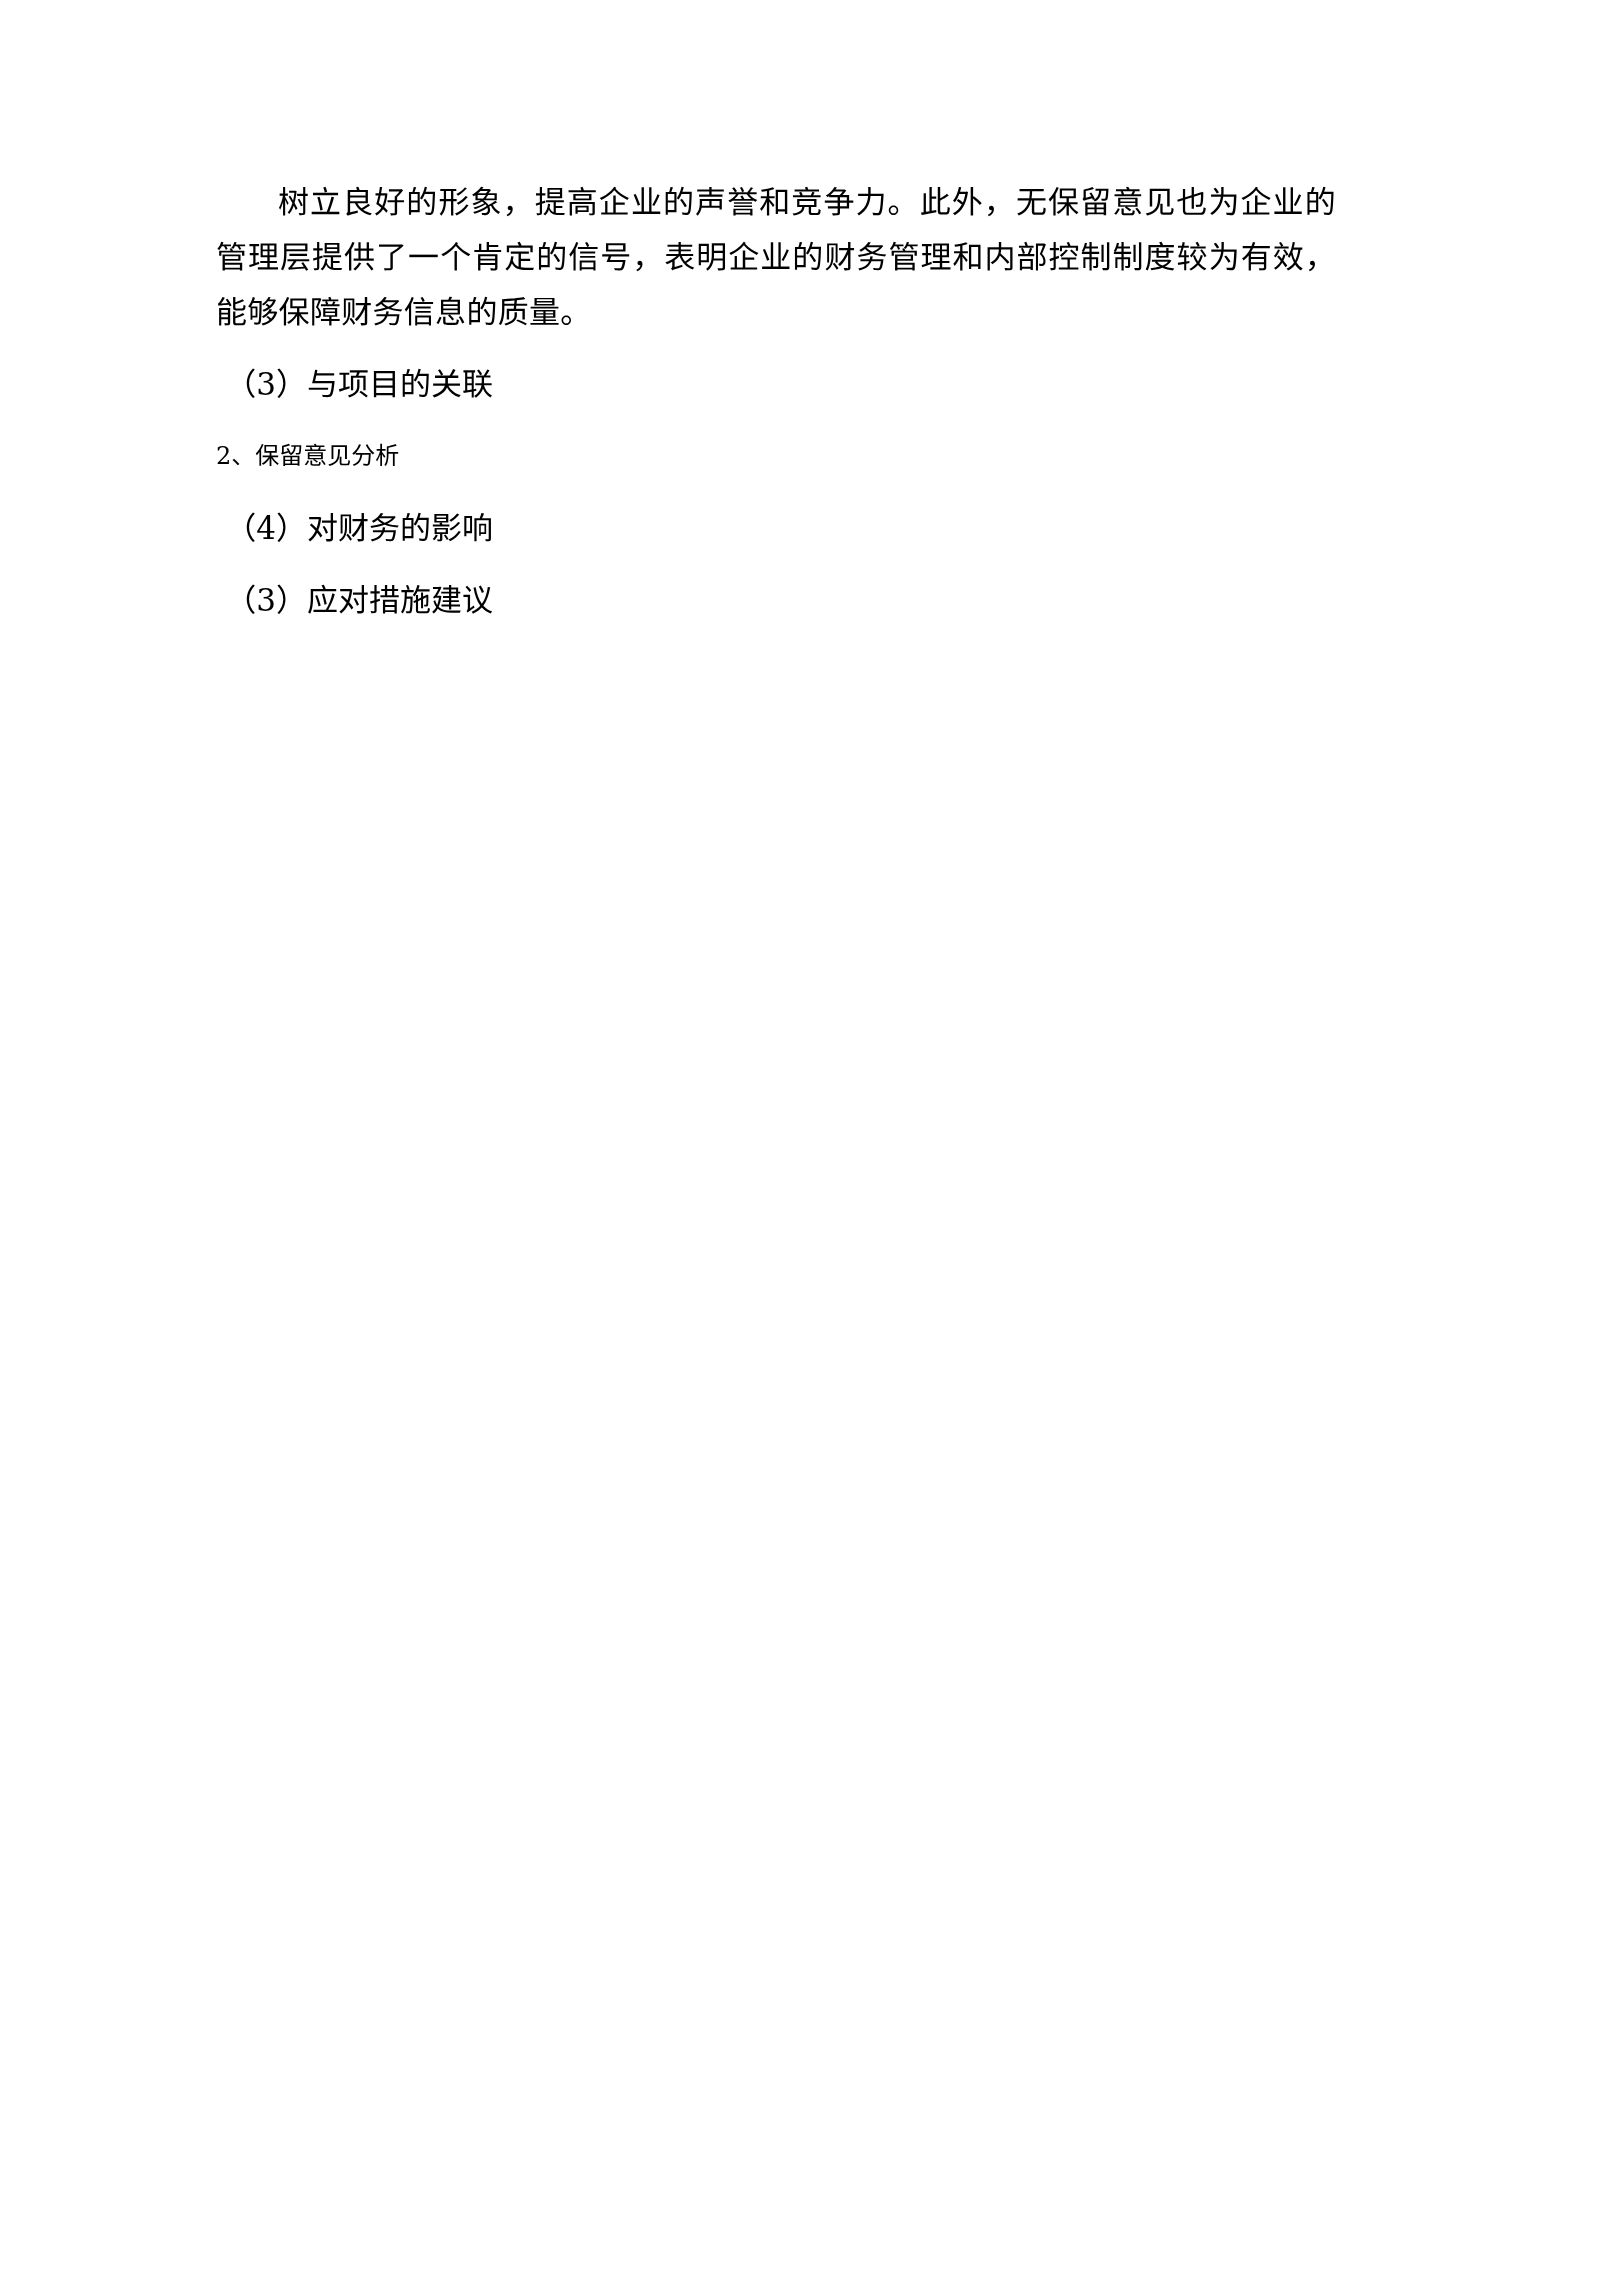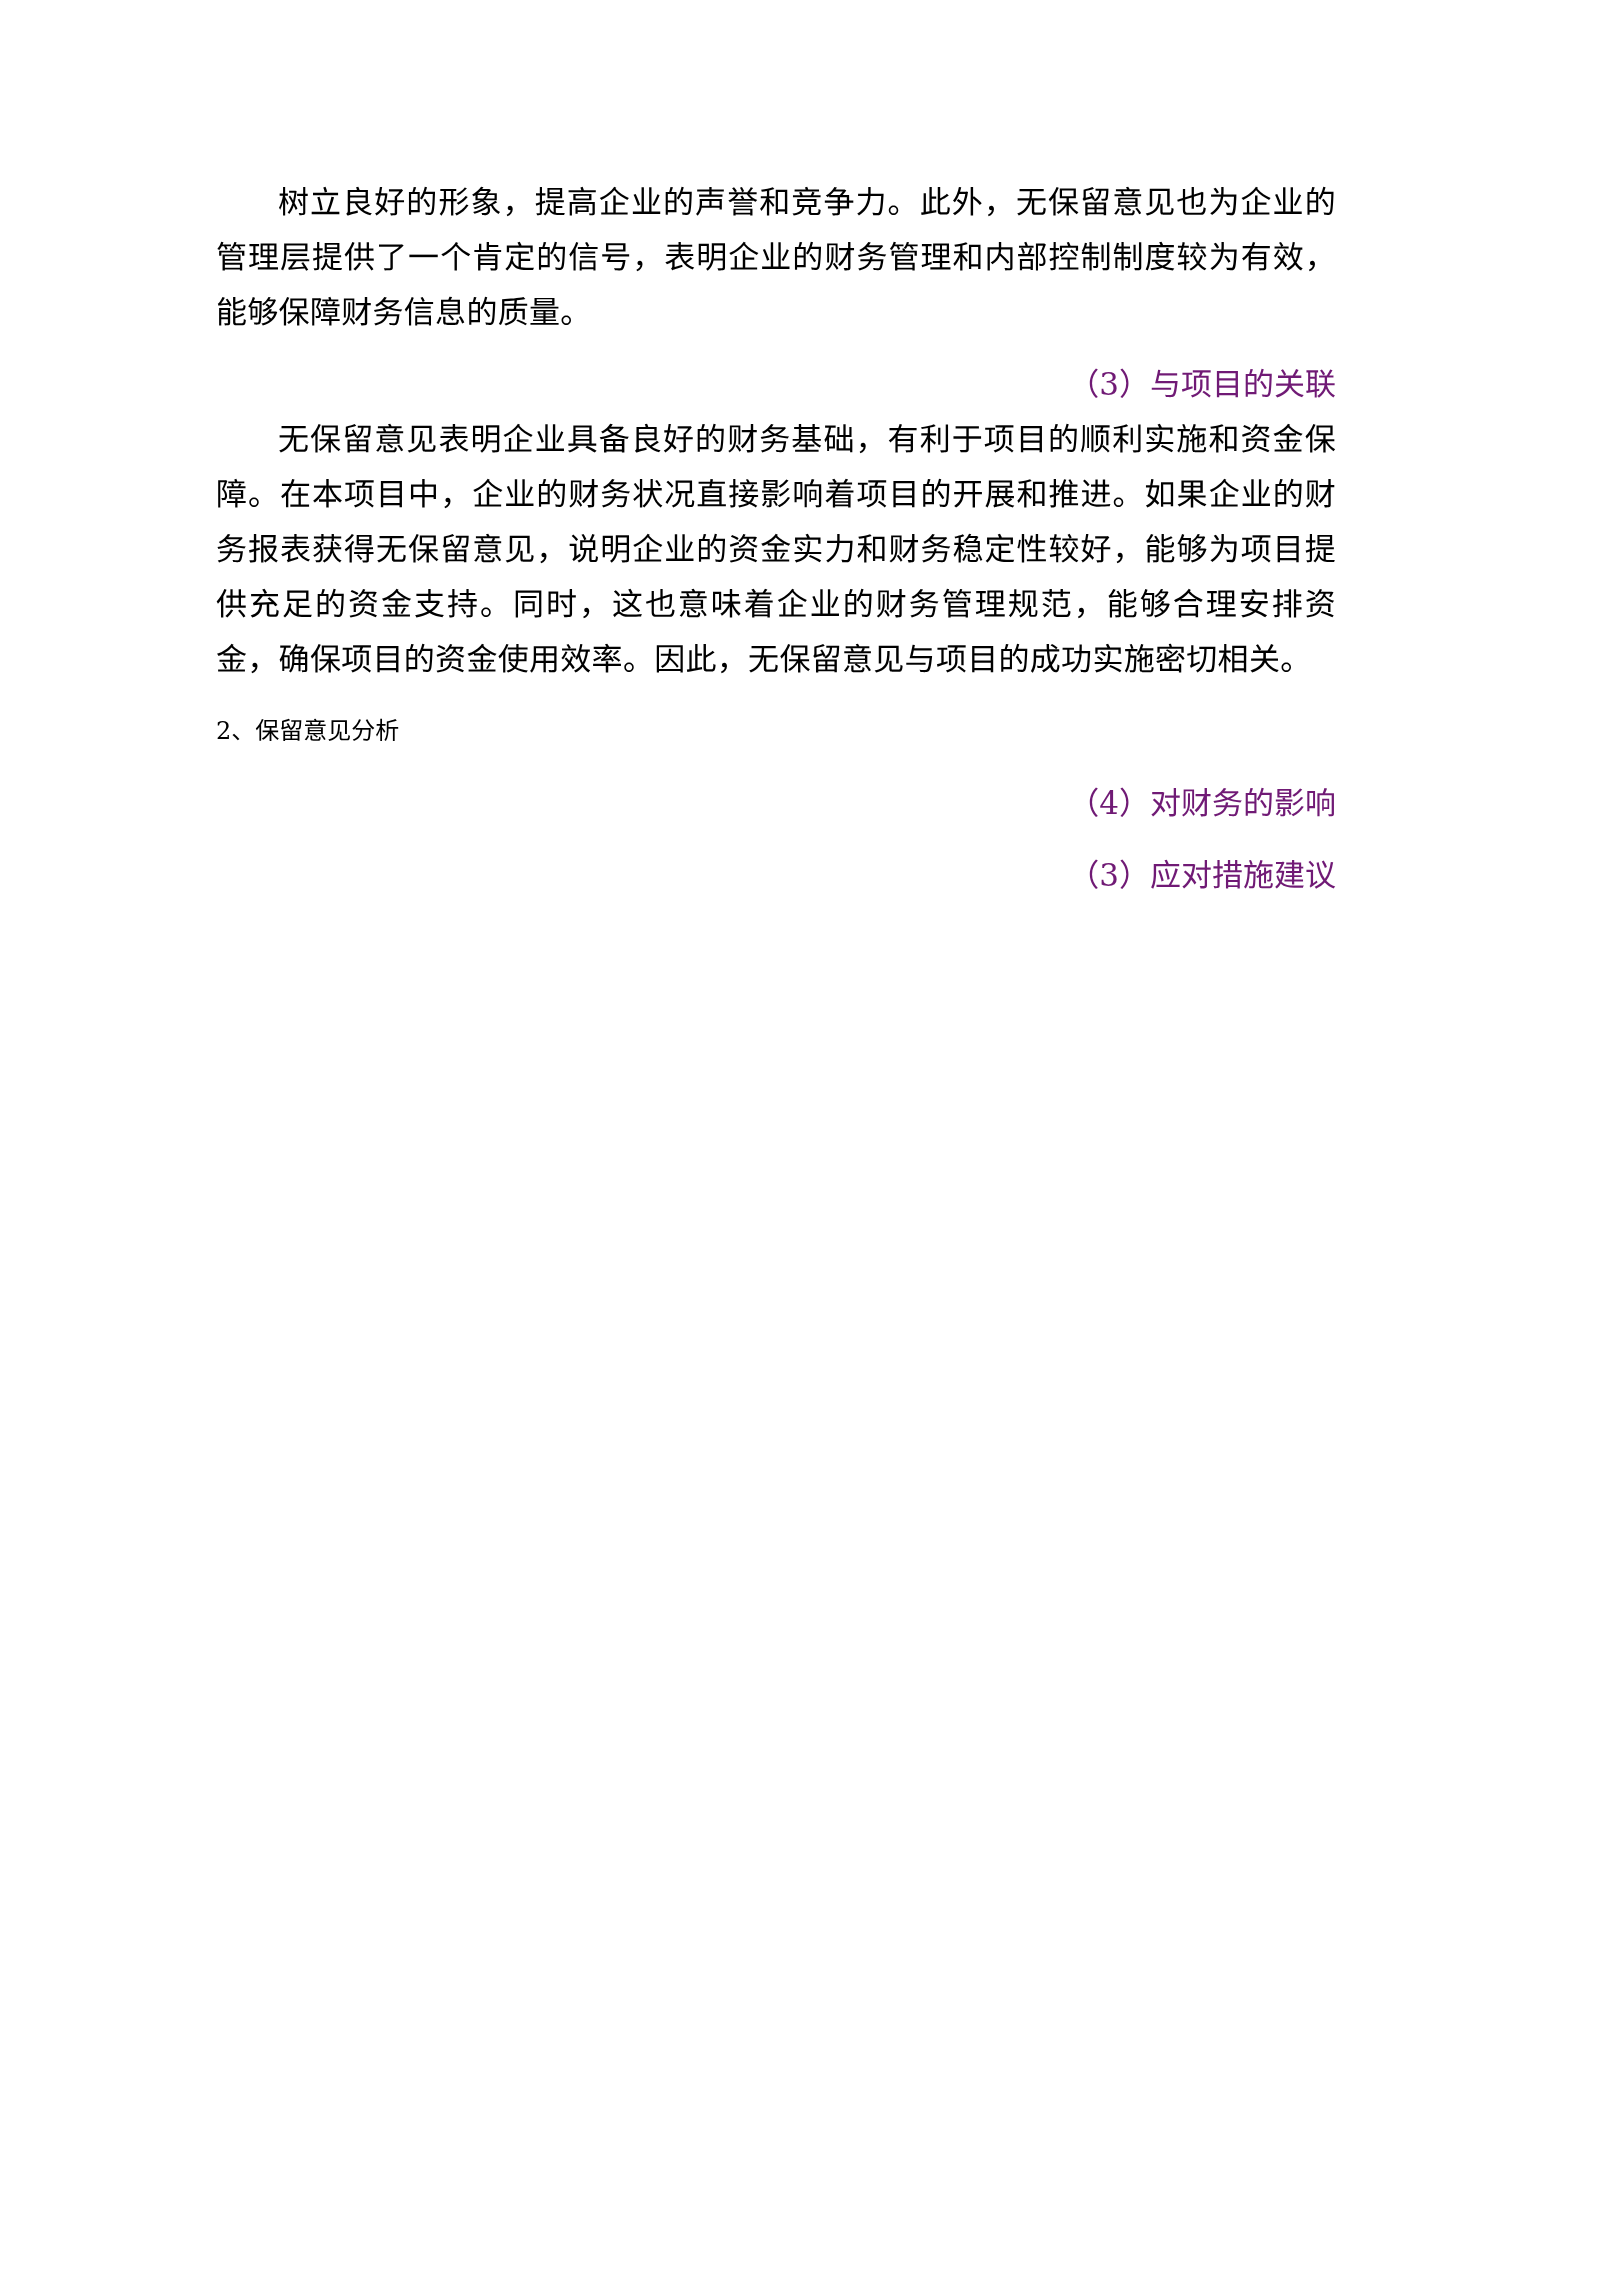--- a/index.html
+++ b/index.html
@@ -43,40 +43,38 @@
     line-height: 55px;
     margin: 0;
     color: #000000;
     text-indent: 0;
     padding-left: 0;
   }
   .heading-sub {
     font-size: 31px;
     line-height: 55px;
     margin: 0;
-    color: #701a75;
+    color: #000000;
     text-indent: 0;
     padding-left: 9.2px;
-    text-align: right;
   }
   .gap-md { height: 17px; }
 </style>
 </head>
 <body>
 
 <div class="page">
   <div class="content">
 
     <p class="para">树立良好的形象，提高企业的声誉和竞争力。此外，无保留意见也为企业的管理层提供了一个肯定的信号，表明企业的财务管理和内部控制制度较为有效，能够保障财务信息的质量。</p>
 
     <div class="gap-md"></div>
 
     <p class="heading-sub">（3）与项目的关联</p>
 
-    <p class="para">无保留意见表明企业具备良好的财务基础，有利于项目的顺利实施和资金保障。在本项目中，企业的财务状况直接影响着项目的开展和推进。如果企业的财务报表获得无保留意见，说明企业的资金实力和财务稳定性较好，能够为项目提供充足的资金支持。同时，这也意味着企业的财务管理规范，能够合理安排资金，确保项目的资金使用效率。因此，无保留意见与项目的成功实施密切相关。</p>
 
     <div class="gap-md"></div>
 
     <p class="heading-num">2、保留意见分析</p>
 
 
 
     <div class="gap-md"></div>
 
     <p class="heading-sub">（4）对财务的影响</p>

